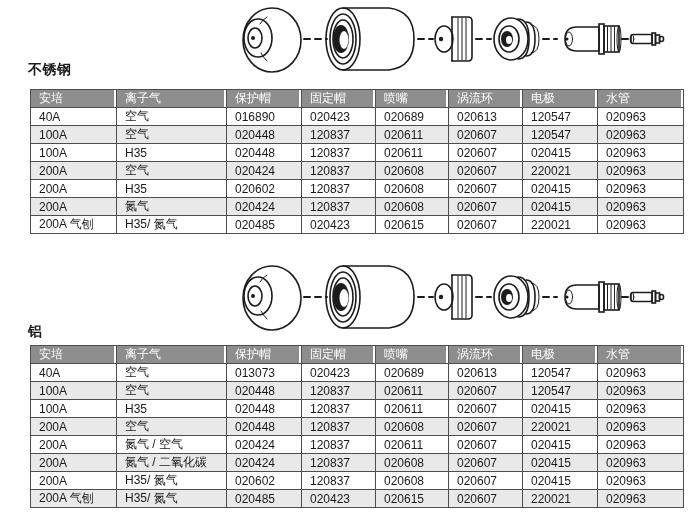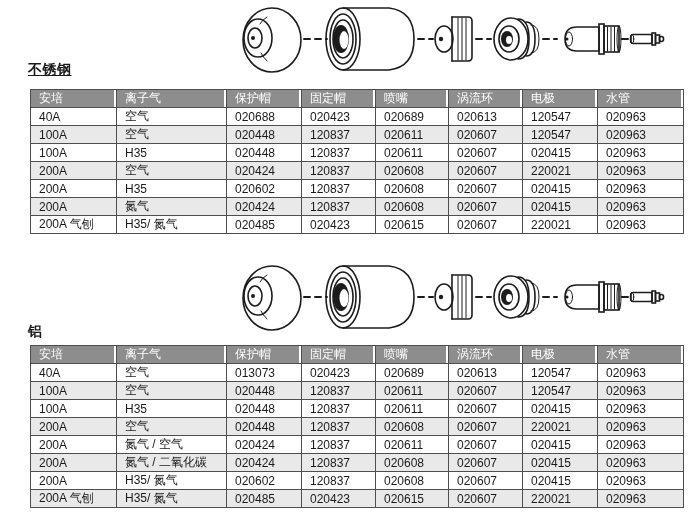--- a/index.html
+++ b/index.html
@@ -13,21 +13,21 @@
     position:relative;width:691px;height:521px;background:var(--page-bg);
     overflow:hidden;color:var(--text);
   }
   .diagram{position:absolute;width:440px;height:72px;}
   #diagram-1{left:225px;top:3px;}
   #diagram-2{left:225px;top:261px;}
   .section-title{
     position:absolute;left:28px;font-size:14px;font-weight:700;
     color:var(--text);line-height:18px;letter-spacing:.5px;
   }
-  #title-1{top:60px;text-decoration:underline;}
+  #title-1{top:60px;}
   #title-2{top:322px;}
   table.parts{
     position:absolute;left:30px;border-collapse:collapse;table-layout:fixed;
     width:653px;font-size:12px;
   }
   #table-1{top:89px;}
   #table-2{top:345px;}
   table.parts th, table.parts td{
     border:1px solid var(--border);height:18px;padding:0 2px 0 8px;
     text-align:left;white-space:nowrap;overflow:hidden;
@@ -140,21 +140,21 @@
           <th>喷嘴</th>
           <th>涡流环</th>
           <th>电极</th>
           <th>水管</th>
         </tr>
       </thead>
       <tbody>
         <tr>
           <td>40A</td>
           <td>空气</td>
-          <td>020688</td>
+          <td>016890</td>
           <td>020423</td>
           <td>020689</td>
           <td>020613</td>
           <td>120547</td>
           <td>020963</td>
         </tr>
         <tr>
           <td>100A</td>
           <td>空气</td>
           <td>020448</td>

